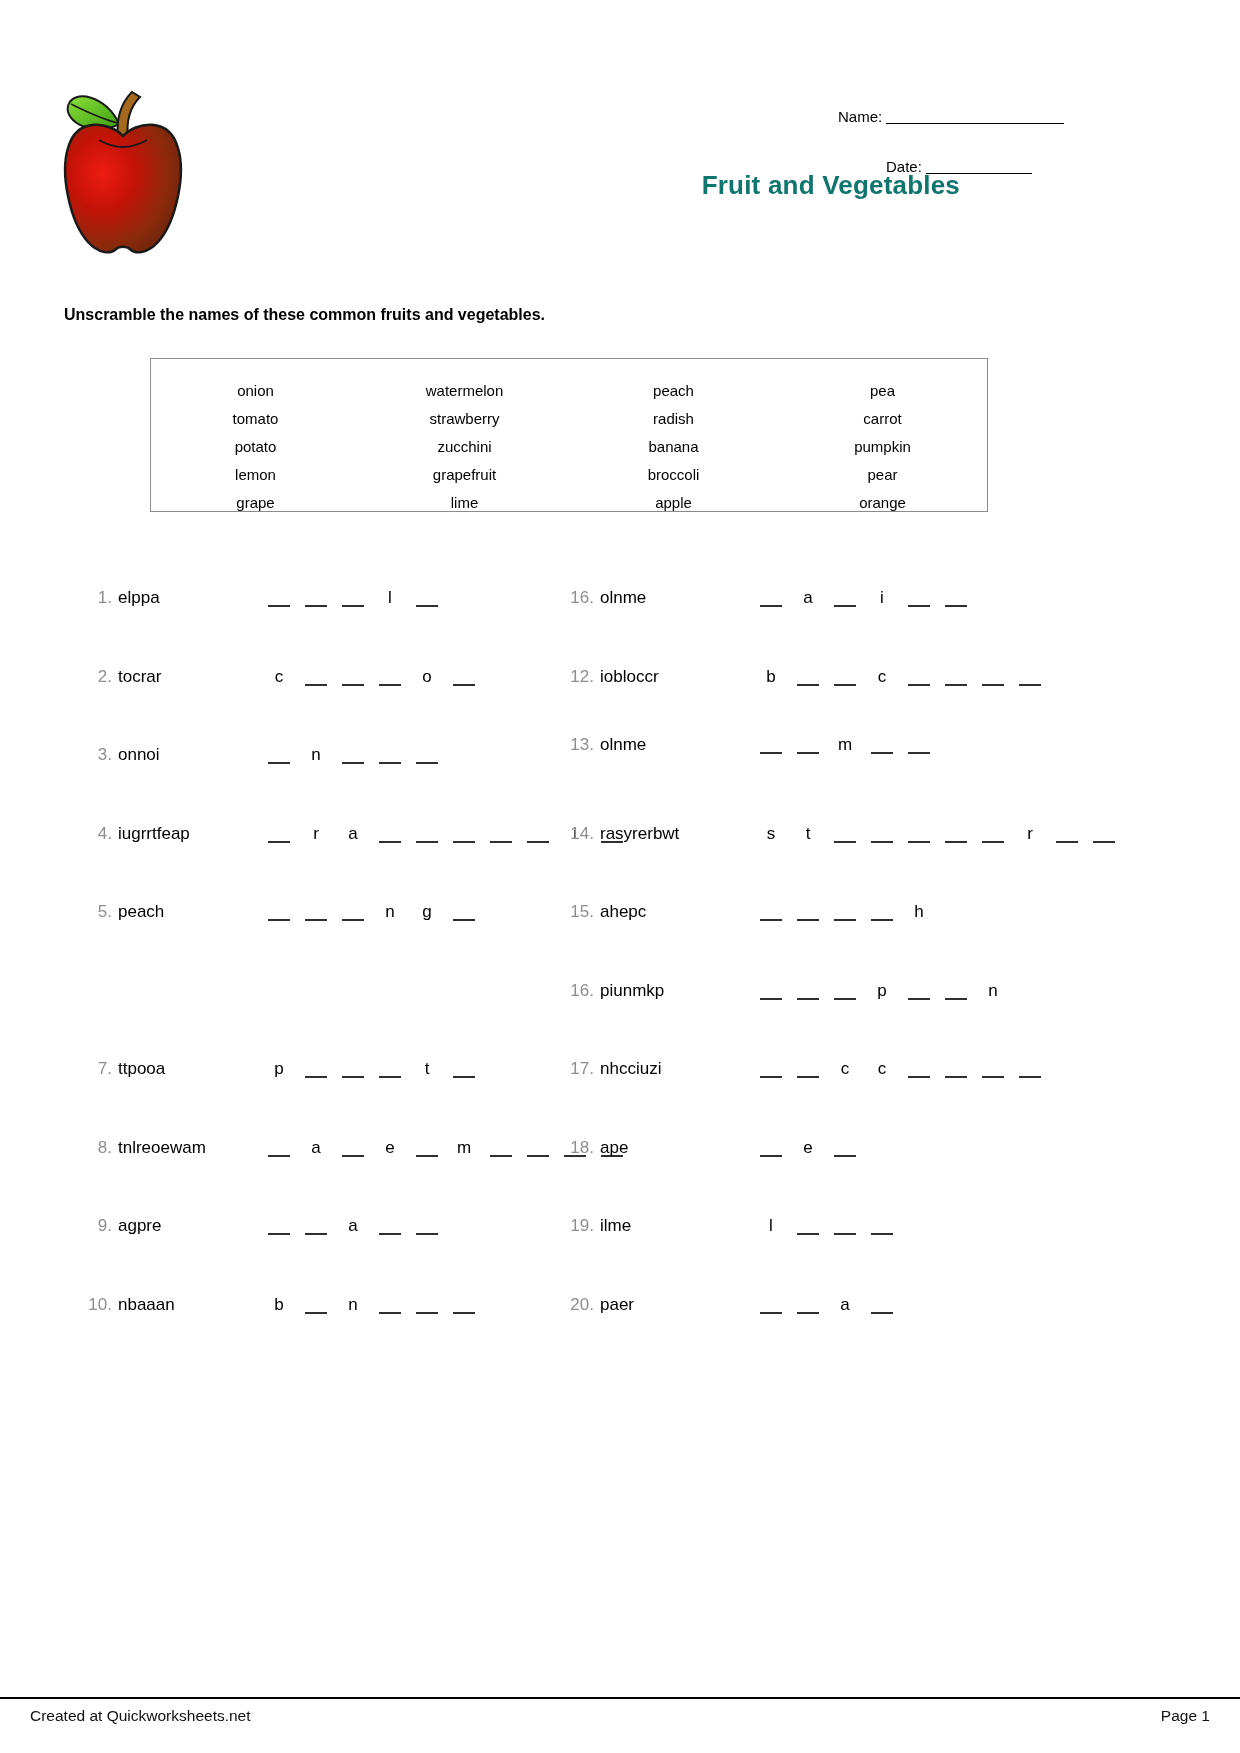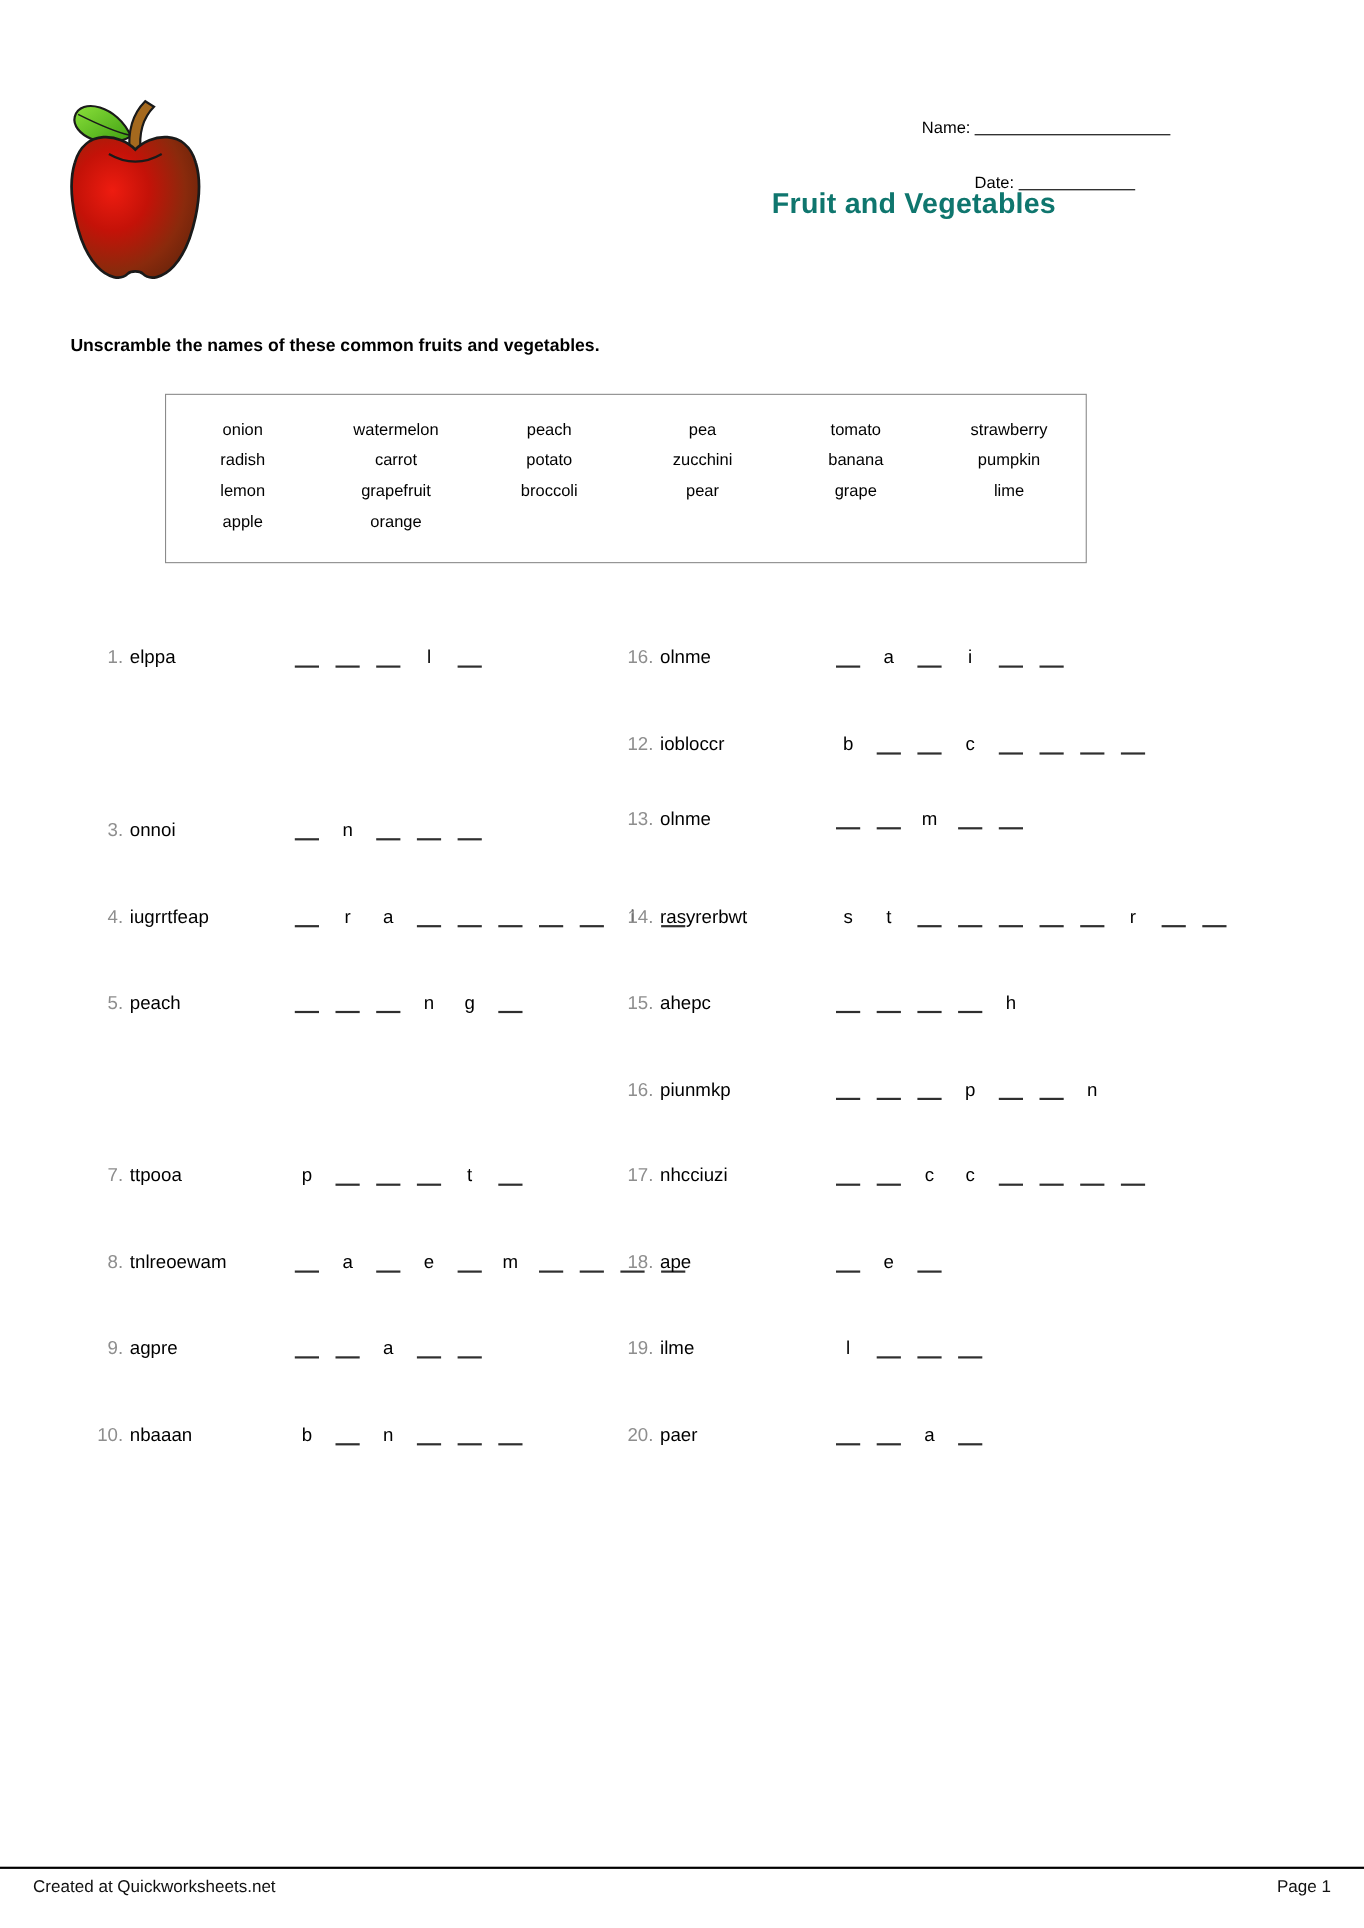--- a/index.html
+++ b/index.html
@@ -28,21 +28,21 @@
   .instruction{
     position:absolute;left:64px;top:306px;margin:0;
     font-size:16px;font-weight:bold;color:#000;
   }
   
   .word-bank{
     position:absolute;left:150px;top:358px;width:838px;height:154px;
     border:1px solid var(--box-border,#8b8b8b);
     box-sizing:border-box;
     display:grid;
-    grid-template-columns:repeat(6,1fr);
+    grid-template-columns:repeat(4,1fr);
     grid-auto-rows:28px;
     padding-top:18px;
     align-items:center;
   }
   .word-bank .bank-word{
     text-align:center;font-size:15px;color:#000;line-height:28px;
   }
   
   .items{position:absolute;left:0;top:588px;width:992px;height:800px;text-decoration:underline;}
   .item{position:absolute;height:26px;white-space:nowrap;font-size:17px;}
@@ -125,20 +125,21 @@
       <div class="bank-word">broccoli</div>
       <div class="bank-word">pear</div>
       <div class="bank-word">grape</div>
       <div class="bank-word">lime</div>
       <div class="bank-word">apple</div>
       <div class="bank-word">orange</div>
     </div>
 
   <div class="items">
       <div class="item left" style="top: 0px;"><span class="num">1.</span><span class="word">elppa</span><span class="slots"><span class="slot blank"></span><span class="slot blank"></span><span class="slot blank"></span><span class="slot">l</span><span class="slot blank"></span></span></div>
+      <div class="item left" style="top: 78.5px;"><span class="num">2.</span><span class="word">tocrar</span><span class="slots"><span class="slot">c</span><span class="slot blank"></span><span class="slot blank"></span><span class="slot blank"></span><span class="slot">o</span><span class="slot blank"></span></span></div>
       <div class="item left" style="top: 157px;"><span class="num">3.</span><span class="word">onnoi</span><span class="slots"><span class="slot blank"></span><span class="slot">n</span><span class="slot blank"></span><span class="slot blank"></span><span class="slot blank"></span></span></div>
       <div class="item left" style="top: 235.5px;"><span class="num">4.</span><span class="word">iugrrtfeap</span><span class="slots"><span class="slot blank"></span><span class="slot">r</span><span class="slot">a</span><span class="slot blank"></span><span class="slot blank"></span><span class="slot blank"></span><span class="slot blank"></span><span class="slot blank"></span><span class="slot">i</span><span class="slot blank"></span></span></div>
       <div class="item left" style="top: 314px;"><span class="num">5.</span><span class="word">peach</span><span class="slots"><span class="slot blank"></span><span class="slot blank"></span><span class="slot blank"></span><span class="slot">n</span><span class="slot">g</span><span class="slot blank"></span></span></div>
       <div class="item left" style="top: 471px;"><span class="num">7.</span><span class="word">ttpooa</span><span class="slots"><span class="slot">p</span><span class="slot blank"></span><span class="slot blank"></span><span class="slot blank"></span><span class="slot">t</span><span class="slot blank"></span></span></div>
       <div class="item left" style="top: 549.5px;"><span class="num">8.</span><span class="word">tnlreoewam</span><span class="slots"><span class="slot blank"></span><span class="slot">a</span><span class="slot blank"></span><span class="slot">e</span><span class="slot blank"></span><span class="slot">m</span><span class="slot blank"></span><span class="slot blank"></span><span class="slot blank"></span><span class="slot blank"></span></span></div>
       <div class="item left" style="top: 628px;"><span class="num">9.</span><span class="word">agpre</span><span class="slots"><span class="slot blank"></span><span class="slot blank"></span><span class="slot">a</span><span class="slot blank"></span><span class="slot blank"></span></span></div>
       <div class="item left" style="top: 706.5px;"><span class="num">10.</span><span class="word">nbaaan</span><span class="slots"><span class="slot">b</span><span class="slot blank"></span><span class="slot">n</span><span class="slot blank"></span><span class="slot blank"></span><span class="slot blank"></span></span></div>
       <div class="item right" style="top: 0px;"><span class="num">16.</span><span class="word">olnme</span><span class="slots"><span class="slot blank"></span><span class="slot">a</span><span class="slot blank"></span><span class="slot">i</span><span class="slot blank"></span><span class="slot blank"></span></span></div>
       <div class="item right" style="top: 78.5px;"><span class="num">12.</span><span class="word">iobloccr</span><span class="slots"><span class="slot">b</span><span class="slot blank"></span><span class="slot blank"></span><span class="slot">c</span><span class="slot blank"></span><span class="slot blank"></span><span class="slot blank"></span><span class="slot blank"></span></span></div>
       <div class="item right" style="top: 147px;"><span class="num">13.</span><span class="word">olnme</span><span class="slots"><span class="slot blank"></span><span class="slot blank"></span><span class="slot">m</span><span class="slot blank"></span><span class="slot blank"></span></span></div>

